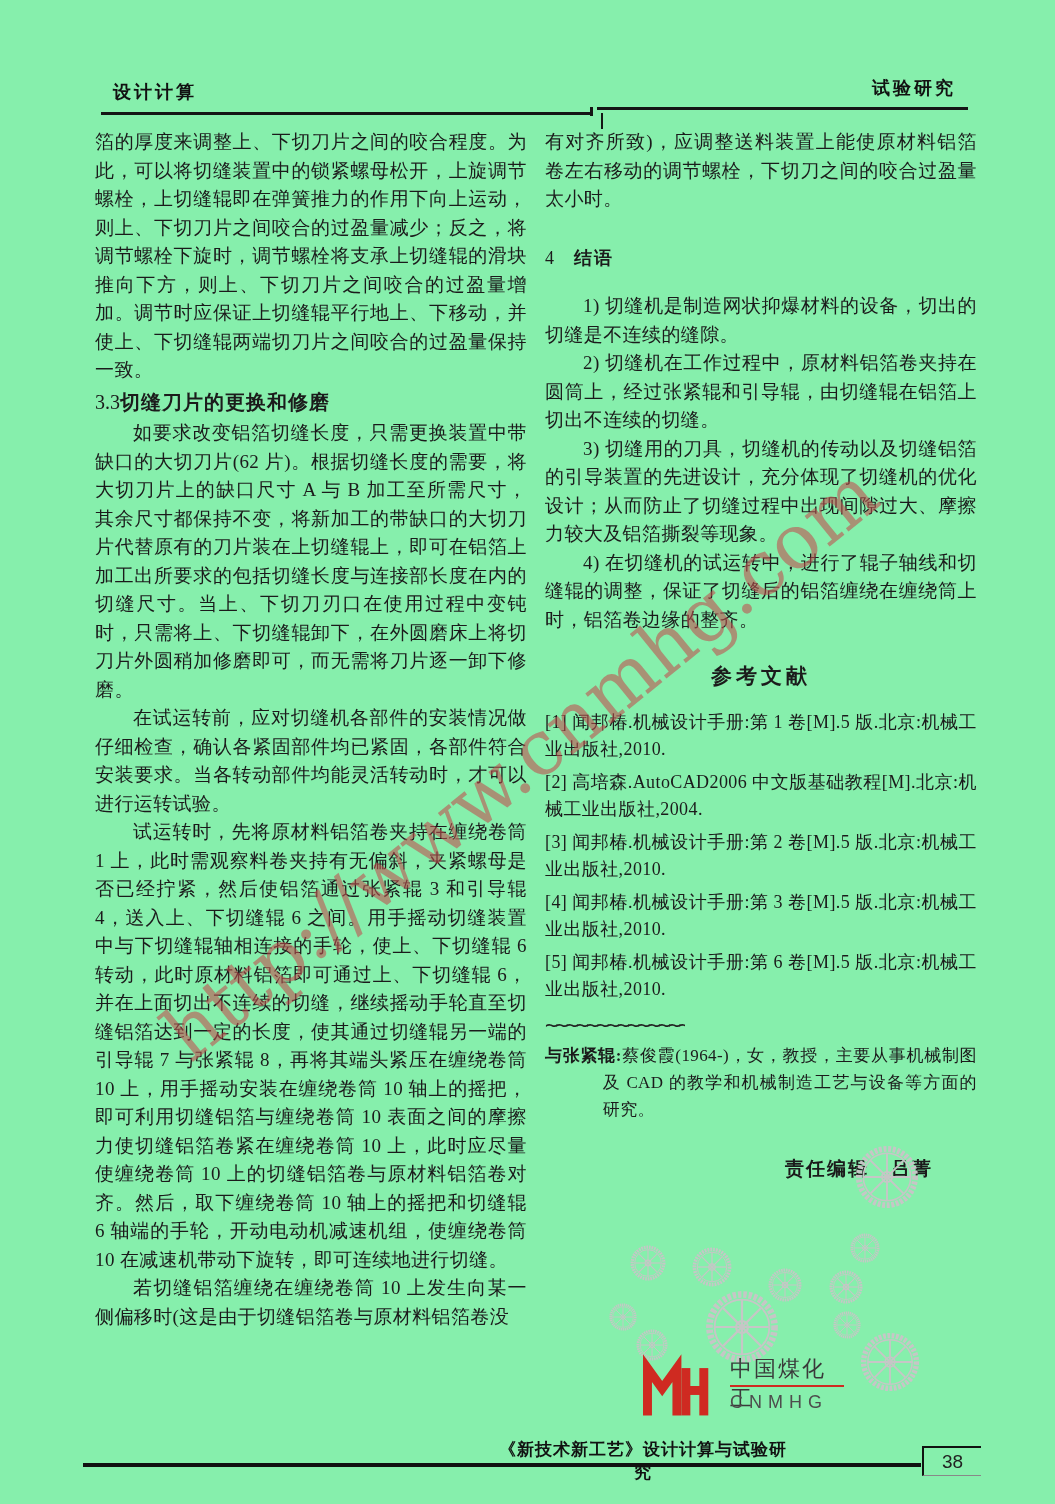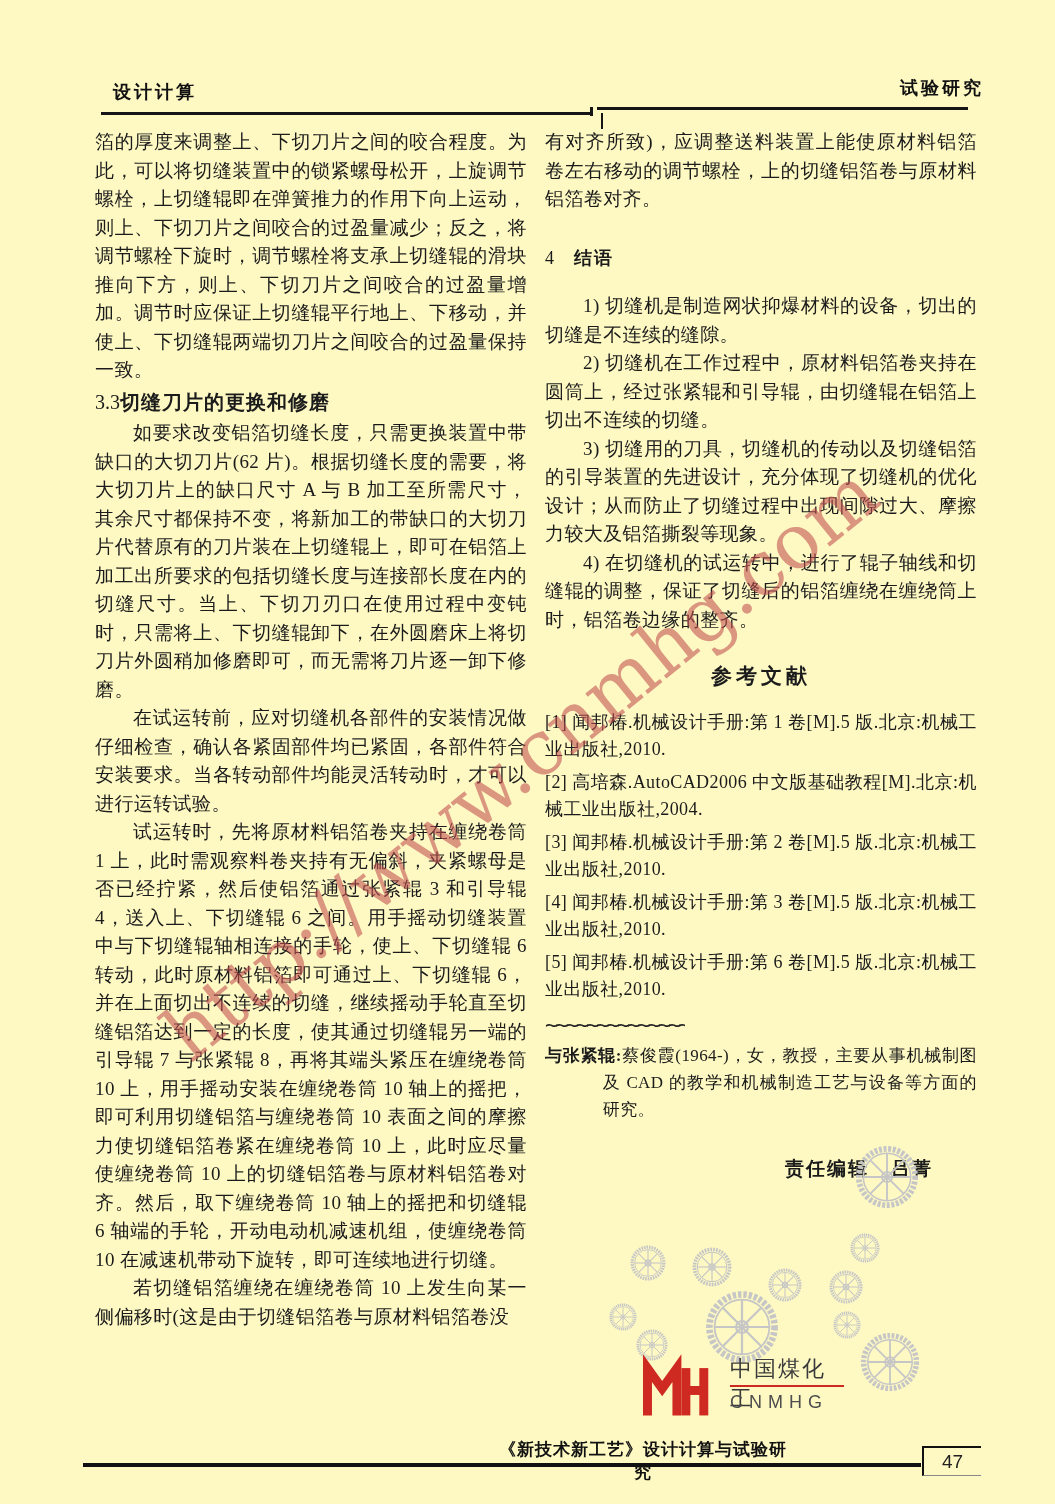--- a/index.html
+++ b/index.html
@@ -1,23 +1,23 @@
 <!DOCTYPE html>
 <html><head>
 <meta charset="utf-8">
 <style>
   html,body{margin:0;padding:0;background:#ffffff;}
-  .page{position:relative;width:1055px;height:1504px;background:#fef9c3;overflow:hidden;
+  .page{position:relative;width:1055px;height:1504px;background:#86efac;overflow:hidden;
         font-family:"Liberation Serif","DejaVu Serif",serif;color:#1b1b1b;}
 
   
   .hdr-label{position:absolute;font-family:"Liberation Sans","DejaVu Sans",sans-serif;
              font-weight:bold;font-size:18px;letter-spacing:3px;color:#111;}
   .hdr-left{left:113px;top:80px;}
-  .hdr-right{left:900px;top:76px;}
+  .hdr-right{left:872px;top:76px;}
   .rule{position:absolute;background:#151515;}
   .rule-left{left:101px;top:112px;width:489px;height:3px;}
   .rule-right{left:597px;top:107px;width:371px;height:3px;}
   .rule-step{left:590px;top:107px;width:3px;height:9px;}
   .rule-tick{left:601px;top:113px;width:2px;height:16px;}
 
   
   .col{position:absolute;width:432px;top:128px;text-align:justify;
        font-size:19px;line-height:28.5px;letter-spacing:0.4px;}
   .col-left{left:95px;}
@@ -88,21 +88,21 @@
       <p class="body-p noindent">箔的厚度来调整上、下切刀片之间的咬合程度。为此，可以将切缝装置中的锁紧螺母松开，上旋调节螺栓，上切缝辊即在弹簧推力的作用下向上运动，则上、下切刀片之间咬合的过盈量减少；反之，将调节螺栓下旋时，调节螺栓将支承上切缝辊的滑块推向下方，则上、下切刀片之间咬合的过盈量增加。调节时应保证上切缝辊平行地上、下移动，并使上、下切缝辊两端切刀片之间咬合的过盈量保持一致。</p>
       <div class="sec-h"><span class="num">3.3</span><span>切缝刀片的更换和修磨</span></div>
       <p class="body-p">如要求改变铝箔切缝长度，只需更换装置中带缺口的大切刀片(62 片)。根据切缝长度的需要，将大切刀片上的缺口尺寸 A 与 B 加工至所需尺寸，其余尺寸都保持不变，将新加工的带缺口的大切刀片代替原有的刀片装在上切缝辊上，即可在铝箔上加工出所要求的包括切缝长度与连接部长度在内的切缝尺寸。当上、下切刀刃口在使用过程中变钝时，只需将上、下切缝辊卸下，在外圆磨床上将切刀片外圆稍加修磨即可，而无需将刀片逐一卸下修磨。</p>
       <p class="body-p">在试运转前，应对切缝机各部件的安装情况做仔细检查，确认各紧固部件均已紧固，各部件符合安装要求。当各转动部件均能灵活转动时，才可以进行运转试验。</p>
       <p class="body-p">试运转时，先将原材料铝箔卷夹持在缠绕卷筒 1 上，此时需观察料卷夹持有无偏斜，夹紧螺母是否已经拧紧，然后使铝箔通过张紧辊 3 和引导辊 4，送入上、下切缝辊 6 之间。用手摇动切缝装置中与下切缝辊轴相连接的手轮，使上、下切缝辊 6 转动，此时原材料铝箔即可通过上、下切缝辊 6，并在上面切出不连续的切缝，继续摇动手轮直至切缝铝箔达到一定的长度，使其通过切缝辊另一端的引导辊 7 与张紧辊 8，再将其端头紧压在缠绕卷筒 10 上，用手摇动安装在缠绕卷筒 10 轴上的摇把，即可利用切缝铝箔与缠绕卷筒 10 表面之间的摩擦力使切缝铝箔卷紧在缠绕卷筒 10 上，此时应尽量使缠绕卷筒 10 上的切缝铝箔卷与原材料铝箔卷对齐。然后，取下缠绕卷筒 10 轴上的摇把和切缝辊 6 轴端的手轮，开动电动机减速机组，使缠绕卷筒 10 在减速机带动下旋转，即可连续地进行切缝。</p>
       <p class="body-p">若切缝铝箔缠绕在缠绕卷筒 10 上发生向某一侧偏移时(这是由于切缝铝箔卷与原材料铝箔卷没</p>
     </div>
 
   <div class="col col-right" id="col-right">
     <div id="right-blocks">
-        <p class="body-p noindent">有对齐所致)，应调整送料装置上能使原材料铝箔卷左右移动的调节螺栓，上的切缝铝箔卷与原材料铝箔卷对齐。</p>
+        <p class="body-p noindent">有对齐所致)，应调整送料装置上能使原材料铝箔卷左右移动的调节螺栓，下切刀之间的咬合过盈量太小时。</p>
         <div class="chap-h"><span class="num">4</span><span>结语</span></div>
         <p class="body-p">1) 切缝机是制造网状抑爆材料的设备，切出的切缝是不连续的缝隙。</p>
         <p class="body-p">2) 切缝机在工作过程中，原材料铝箔卷夹持在圆筒上，经过张紧辊和引导辊，由切缝辊在铝箔上切出不连续的切缝。</p>
         <p class="body-p">3) 切缝用的刀具，切缝机的传动以及切缝铝箔的引导装置的先进设计，充分体现了切缝机的优化设计；从而防止了切缝过程中出现间隙过大、摩擦力较大及铝箔撕裂等现象。</p>
         <p class="body-p">4) 在切缝机的试运转中，进行了辊子轴线和切缝辊的调整，保证了切缝后的铝箔缠绕在缠绕筒上时，铝箔卷边缘的整齐。</p>
         <div class="refs-title">参考文献</div>
       </div>
     <div id="ref-list">
         <p class="ref">[1] 闻邦椿.机械设计手册:第 1 卷[M].5 版.北京:机械工业出版社,2010.</p>
         <p class="ref">[2] 高培森.AutoCAD2006 中文版基础教程[M].北京:机械工业出版社,2004.</p>
@@ -155,15 +155,15 @@
         <line x1="69" y1="57" x2="97" y2="57"></line>
       </g>
     </svg>
     <div class="logo-cn">中国煤化工</div>
     <div class="logo-underline"></div>
     <div class="logo-en">CNMHG</div>
   </div>
 
   <div class="footer-title">《新技术新工艺》设计计算与试验研究</div>
   <div class="footer-rule"></div>
-  <div class="page-num-box">47</div>
+  <div class="page-num-box">38</div>
 
 </div>
 
 </body></html>

